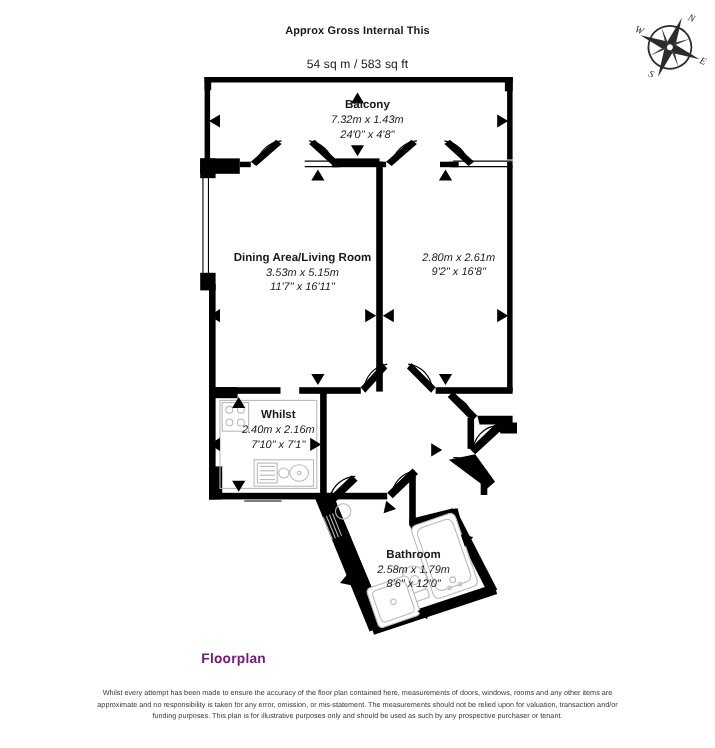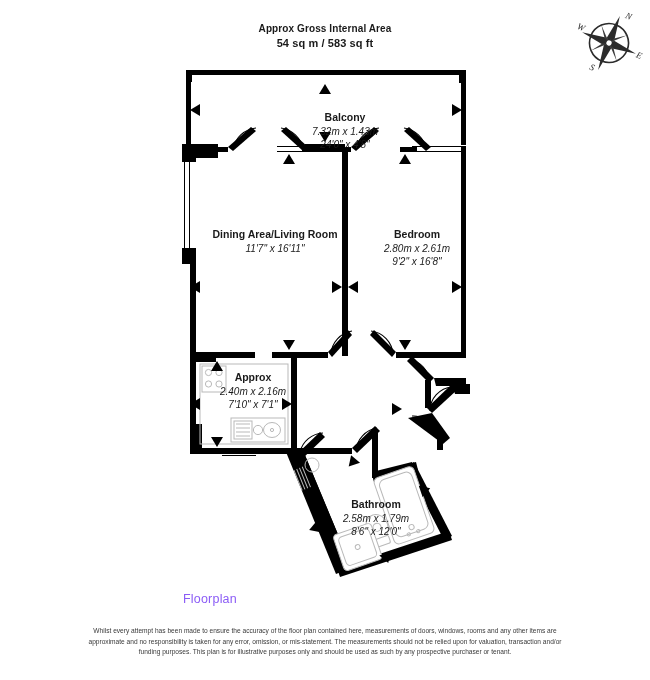--- a/index.html
+++ b/index.html
@@ -32,22 +32,23 @@
     text-align: center;
     line-height: 1.35;
   }
   .area-header .line1 {
     font-size: 10px;
     font-weight: bold;
     letter-spacing: 0.1px;
   }
   .area-header .line2 {
     font-size: 11px;
-    font-weight: bold;
+    font-weight: normal;
     letter-spacing: 0.1px;
+    margin-top: 16px;
   }
 
   
   .compass {
     position: absolute;
     left: 572px;
     top: 6px;
     width: 74px;
     height: 74px;
   }
@@ -71,53 +72,54 @@
   .room-label .rname {
     font-size: 10.5px;
     font-weight: bold;
   }
   .room-label .rdim {
     font-size: 10px;
     font-weight: normal;
     font-style: italic;
   }
 
-  .lbl-balcony  { left: 265px; top: 89px;  width: 160px; margin-top: 22px; }
+  .lbl-balcony  { left: 254px; top: 89px;  width: 160px; }
   .lbl-living   { left: 185px; top: 228px; width: 180px; }
   .lbl-bedroom  { left: 352px; top: 228px; width: 130px; }
   .lbl-kitchen  { left: 203px; top: 371px; width: 100px; }
   .lbl-bathroom { left: 313px; top: 498px; width: 126px; }
 
   
   .floorplan-caption {
     position: absolute;
     left: 183px;
     top: 592px;
     font-size: 12.5px;
-    color: #8b5cf6;
+    color: #701a75;
     letter-spacing: 0.2px;
+    font-weight: bold;
   }
   .disclaimer {
     position: absolute;
     left: 78px;
     top: 626px;
     width: 494px;
     text-align: center;
     font-size: 6.6px;
     line-height: 1.62;
     color: #3a3a3a;
   }
 </style>
 </head>
 <body>
 
 <div class="page">
 
   <div class="area-header">
-    <div class="line1">Approx Gross Internal Area</div>
+    <div class="line1">Approx Gross Internal This</div>
     <div class="line2">54 sq m / 583 sq ft</div>
   </div>
 
   <div class="compass">
     <svg viewBox="0 0 74 74" width="74" height="74">
       <g transform="rotate(22 37 37)">
         <circle cx="37" cy="37" r="19.5" fill="none" stroke="#2b2b2b" stroke-width="1.6"></circle>
 
         <polygon points="37,8 41,33 37,37 33,33" fill="#2b2b2b"></polygon>
         <polygon points="37,66 41,41 37,37 33,41" fill="#2b2b2b"></polygon>
@@ -343,31 +345,31 @@
   </svg>
 
   <div class="room-label lbl-balcony">
     <div class="rname">Balcony</div>
     <div class="rdim">7.32m x 1.43m</div>
     <div class="rdim">24'0" x 4'8"</div>
   </div>
 
   <div class="room-label lbl-living">
     <div class="rname">Dining Area/Living Room</div>
+    <div class="rdim">3.53m x 5.15m</div>
     <div class="rdim">11'7" x 16'11"</div>
   </div>
 
   <div class="room-label lbl-bedroom">
-    <div class="rname">Bedroom</div>
     <div class="rdim">2.80m x 2.61m</div>
     <div class="rdim">9'2" x 16'8"</div>
   </div>
 
   <div class="room-label lbl-kitchen">
-    <div class="rname">Approx</div>
+    <div class="rname">Whilst</div>
     <div class="rdim">2.40m x 2.16m</div>
     <div class="rdim">7'10" x 7'1"</div>
   </div>
 
   <div class="room-label lbl-bathroom">
     <div class="rname">Bathroom</div>
     <div class="rdim">2.58m x 1.79m</div>
     <div class="rdim">8'6" x 12'0"</div>
   </div>
 

